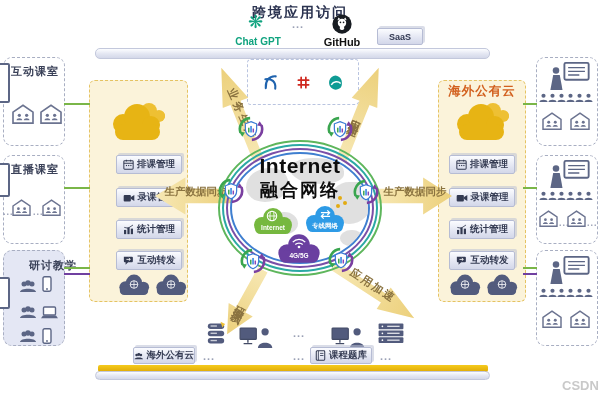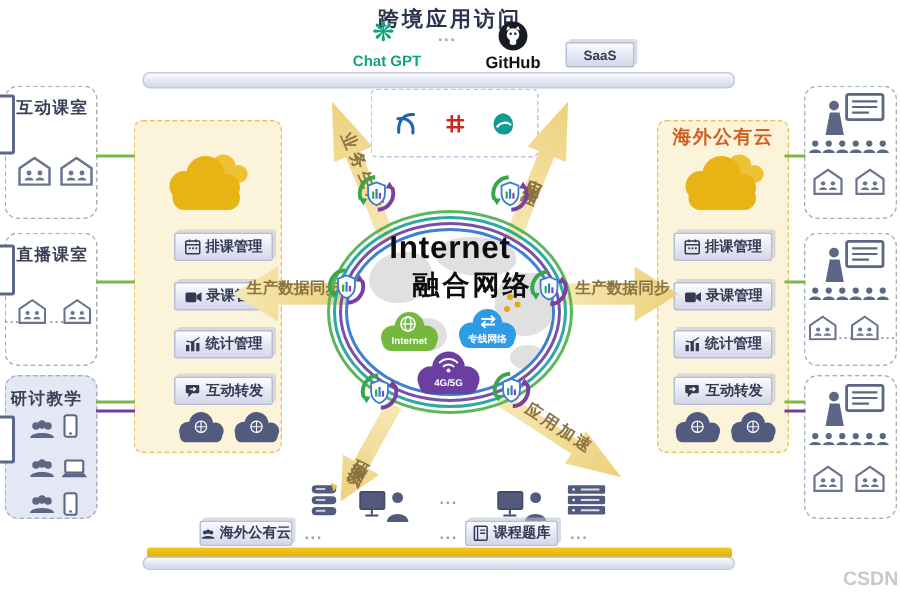--- a/index.html
+++ b/index.html
@@ -249,21 +249,21 @@
   <div class="dots" style="left:3px;top:207px;font-size:9px">...</div>
   <svg class="abs" style="left:12px;top:199px" width="19" height="17">
       <use href="#i-house"></use>
     </svg>
   <div class="dots" style="left:33px;top:207px;font-size:9px">...</div>
   <svg class="abs" style="left:42px;top:199px" width="19" height="17">
       <use href="#i-house"></use>
     </svg>
 
   <div class="dashbox" style="left:3px;top:250px;width:62px;height:96px;background:#e4e7f4"></div>
-  <div class="sitetitle ctr" style="left:6px;top:258px;width:50px">研讨教学</div>
+  <div class="sitetitle ctr" style="left:28px;top:258px;width:50px">研讨教学</div>
   <div class="frag" style="left:-5px;top:277px;width:11px;height:28px"></div>
   <svg class="abs" style="left:19px;top:280px;color:#5c6685" width="18" height="12">
       <use href="#i-peoplegrp"></use>
     </svg>
   <svg class="abs" style="left:42px;top:276px" width="10" height="16">
       <use href="#i-phone"></use>
     </svg>
   <svg class="abs" style="left:19px;top:306px;color:#5c6685" width="18" height="12">
       <use href="#i-peoplegrp"></use>
     </svg>
@@ -468,21 +468,21 @@
       <div class="blob" style="left:14px;top:14px;width:42px;height:34px;border-radius:58% 42% 55% 45%"></div>
       <div class="blob" style="left:58px;top:4px;width:54px;height:26px;border-radius:45% 55% 40% 60%"></div>
       <div class="blob" style="left:98px;top:28px;width:42px;height:42px;border-radius:50% 40% 60% 50%"></div>
       <div class="blob" style="left:40px;top:58px;width:26px;height:22px;border-radius:45% 55% 50% 50%"></div>
       <div class="blob" style="left:108px;top:76px;width:22px;height:16px;border-radius:55% 45% 50% 50%"></div>
     </div>
     <div class="golddot" style="left:120px;top:56px"></div>
     <div class="golddot" style="left:125px;top:61px"></div>
     <div class="golddot" style="left:118px;top:64px"></div>
     <div class="abs ctr" style="left:0;top:14px;width:164px;font-size:21px;font-weight:bold;color:#0d0d0d;letter-spacing:.5px">Internet</div>
-    <div class="abs ctr" style="left:15px;top:38px;width:164px;font-size:18px;font-weight:bold;color:#0d0d0d;letter-spacing:2px">融合网络</div>
+    <div class="abs ctr" style="left:0;top:38px;width:164px;font-size:18px;font-weight:bold;color:#0d0d0d;letter-spacing:2px">融合网络</div>
     <svg class="abs" style="left:32px;top:66px;color:#76b83f" width="46" height="30">
         <use href="#i-cloud"></use>
       </svg>
     <svg class="abs" style="left:48px;top:70px" width="12" height="12">
         <use href="#i-globe"></use>
       </svg>
     <div class="cloudlbl" style="left:32px;top:84px;width:46px">Internet</div>
     <svg class="abs" style="left:84px;top:64px;color:#2e9be6" width="46" height="30">
         <use href="#i-cloud"></use>
       </svg>

